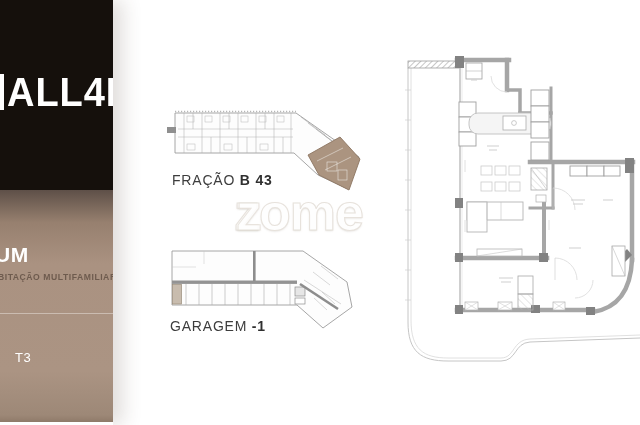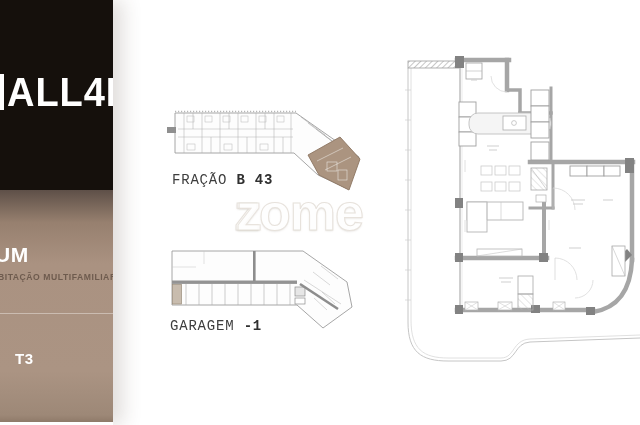--- a/index.html
+++ b/index.html
@@ -45,28 +45,28 @@
   .panel-divider {
     position:absolute; left:0; top:123px; width:113px; height:1px;
     background:rgba(255,255,255,.38);
   }
   .tipologia-label {
     position:absolute; left:15px; top:140px;
     color:#efe7e0; font-size:13px; letter-spacing:1.6px; white-space:nowrap;
   }
   .tipologia-value {
     position:absolute; left:15px; top:160px;
-    color:#ffffff; font-weight:bold; font-size:15px; letter-spacing:.5px;text-align:right;
+    color:#ffffff; font-weight:normal; font-size:13px; letter-spacing:.5px;text-align:right;
   }
 
   
   .fracao-svg   { position:absolute; left:167px; top:104px; }
   .garagem-svg  { position:absolute; left:164px; top:240px; }
   .plan-caption {
-    position:absolute; color:#3d3d3d; font-size:14px; letter-spacing:.8px; white-space:nowrap;font-family:Liberation Mono, monospace;
+    position:absolute; color:#3d3d3d; font-size:14px; letter-spacing:.8px; white-space:nowrap;
   }
   .plan-caption b { color:#303030; }
   .fracao-caption  { left:172px; top:172px; }
   .garagem-caption { left:170px; top:318px; }
 
   
   .watermark {
     position:absolute; left:236px; top:186px; width:180px;
     color:rgba(255,255,255,.96);
     font-weight:bold; font-size:52px; line-height:1;

